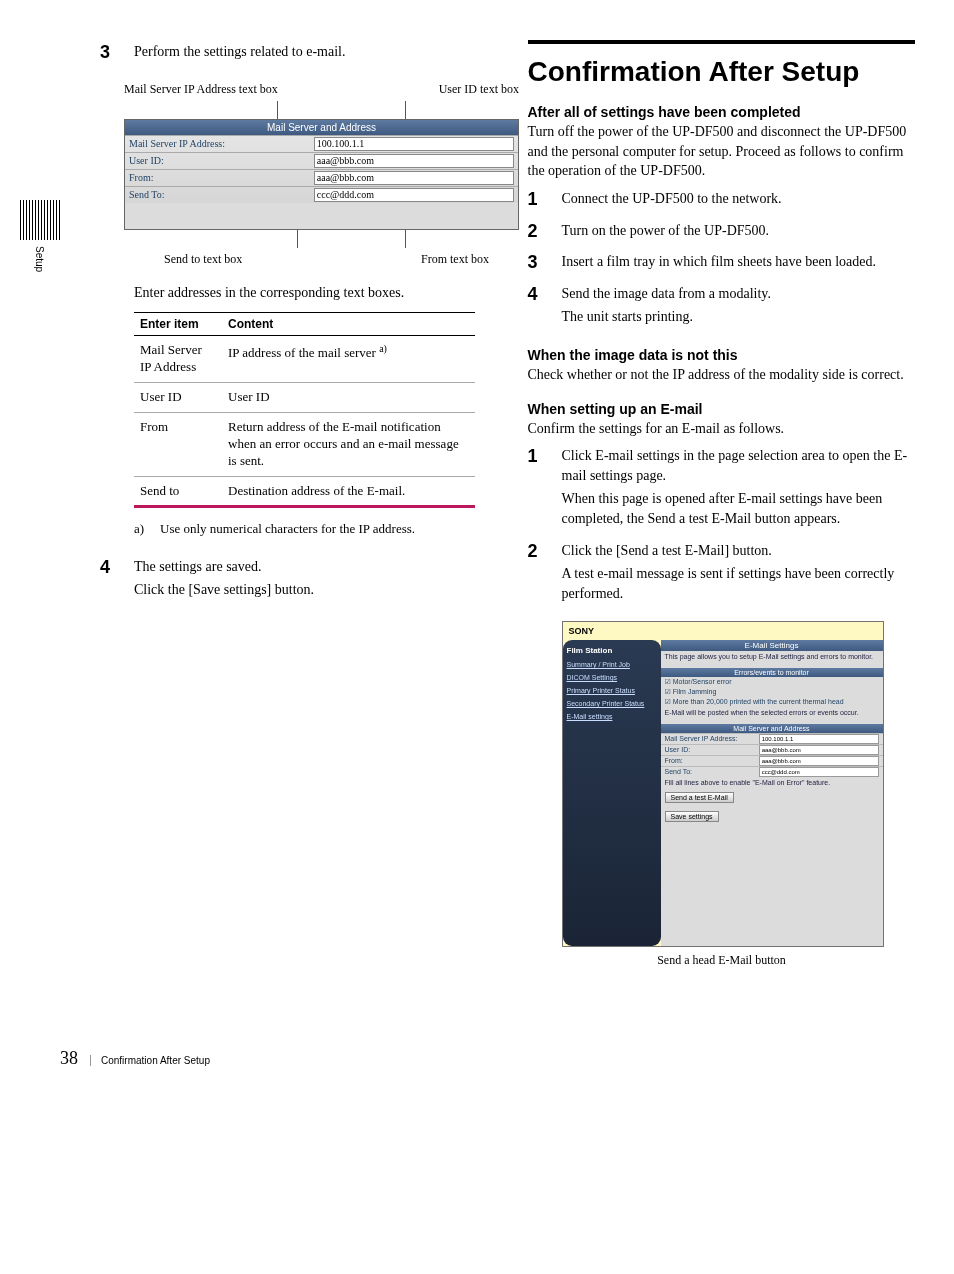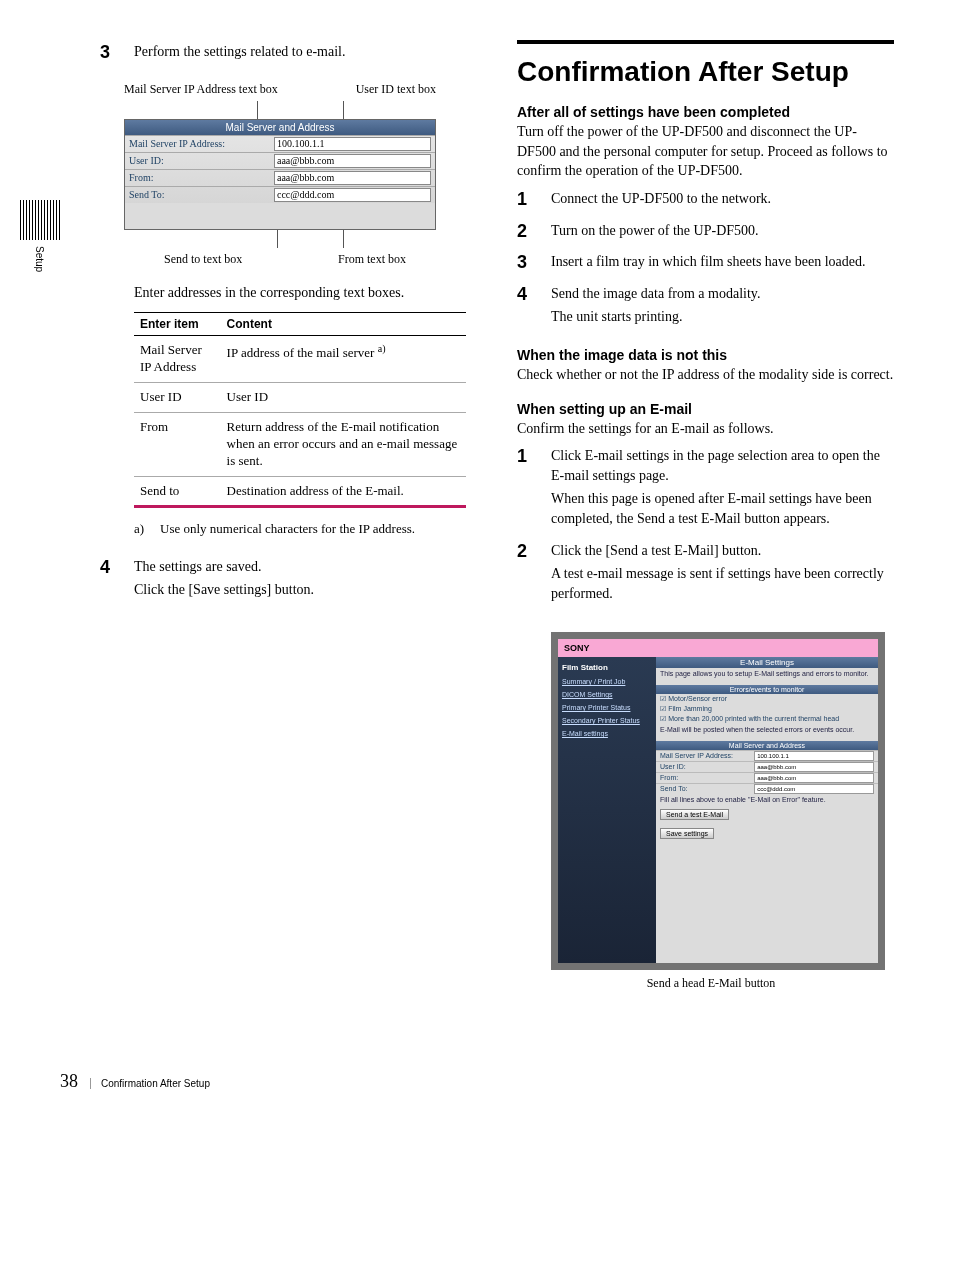--- a/index.html
+++ b/index.html
@@ -65,21 +65,21 @@
     padding-top: 2px;
   }
   .step-body p { margin: 0 0 4px 0; }
 
   .annot {
     font-family: "Times New Roman", serif;
     font-size: 12px;
   }
   .screenshot-box {
     margin: 16px 0 16px 24px;
-    width: 312px;
+    width: 395px;
   }
   .screenshot-box .callouts-top {
     display: flex;
     justify-content: space-between;
     font-size: 12px;
     margin-bottom: 4px;
   }
   .dlg {
     border: 1px solid #666;
     background: linear-gradient(#e8e8e8, #d0d0d0);
@@ -169,43 +169,44 @@
   }
   .h3 {
     font-family: Arial, sans-serif;
     font-weight: bold;
     font-size: 14px;
     margin: 16px 0 2px 0;
   }
   .body-p { line-height: 1.4; margin: 0 0 6px 0; }
 
   .app-shot {
-    margin: 25px 0 6px 34px;
+    margin: 14px 0 6px 34px;
     width: 320px;
-    border: 7px solid #737373;
+    border: 1px solid #737373;
     font-size: 8px;
     font-family: Arial, sans-serif;
-    background: #f9a8d4;
+    background: #fef9c3;
   }
   .app-shot .topbar {
     padding: 4px 6px;
     color: #000;
     font-weight: bold;
     font-size: 9px;
   }
   .app-shot .main {
     display: flex;
     min-height: 270px;
   }
   .app-shot .sidebar {
     background: linear-gradient(#2a3a52, #1a2436);
     color: #c9deff;
     width: 90px;
     padding: 6px 4px;
     font-size: 7px;
+    border-radius: 9px;
   }
   .app-shot .sidebar .fs {
     color: #fff;
     font-weight: bold;
     font-size: 8px;
     margin-bottom: 6px;
   }
   .app-shot .sidebar .mi {
     margin-bottom: 6px;
     text-decoration: underline;

